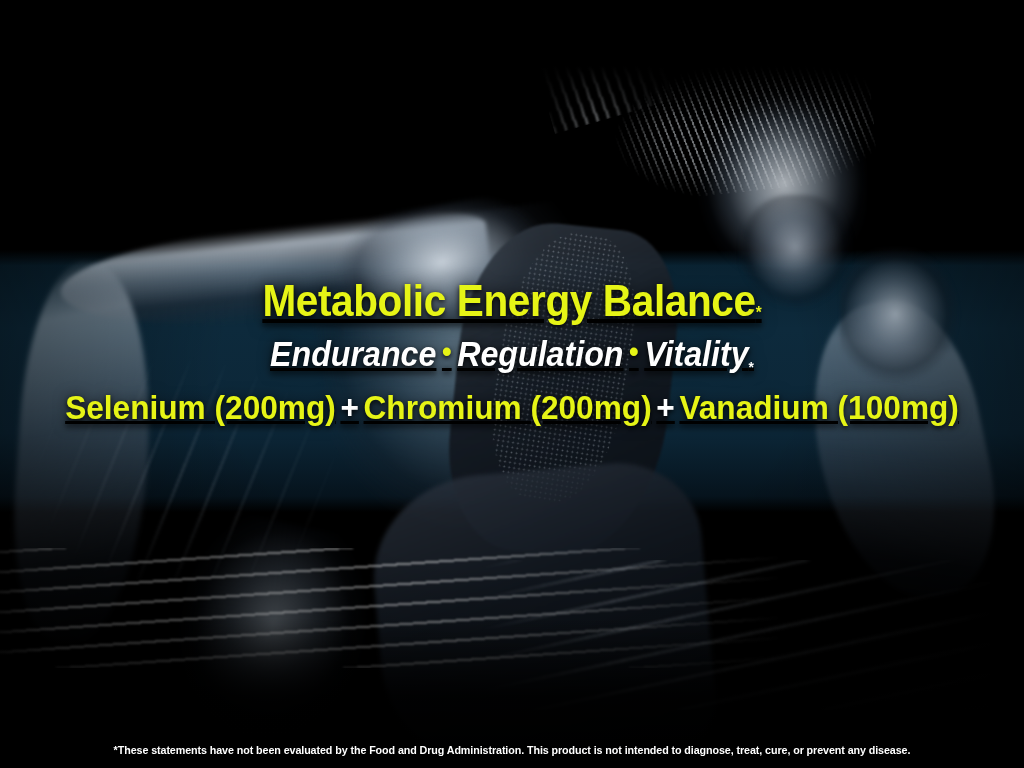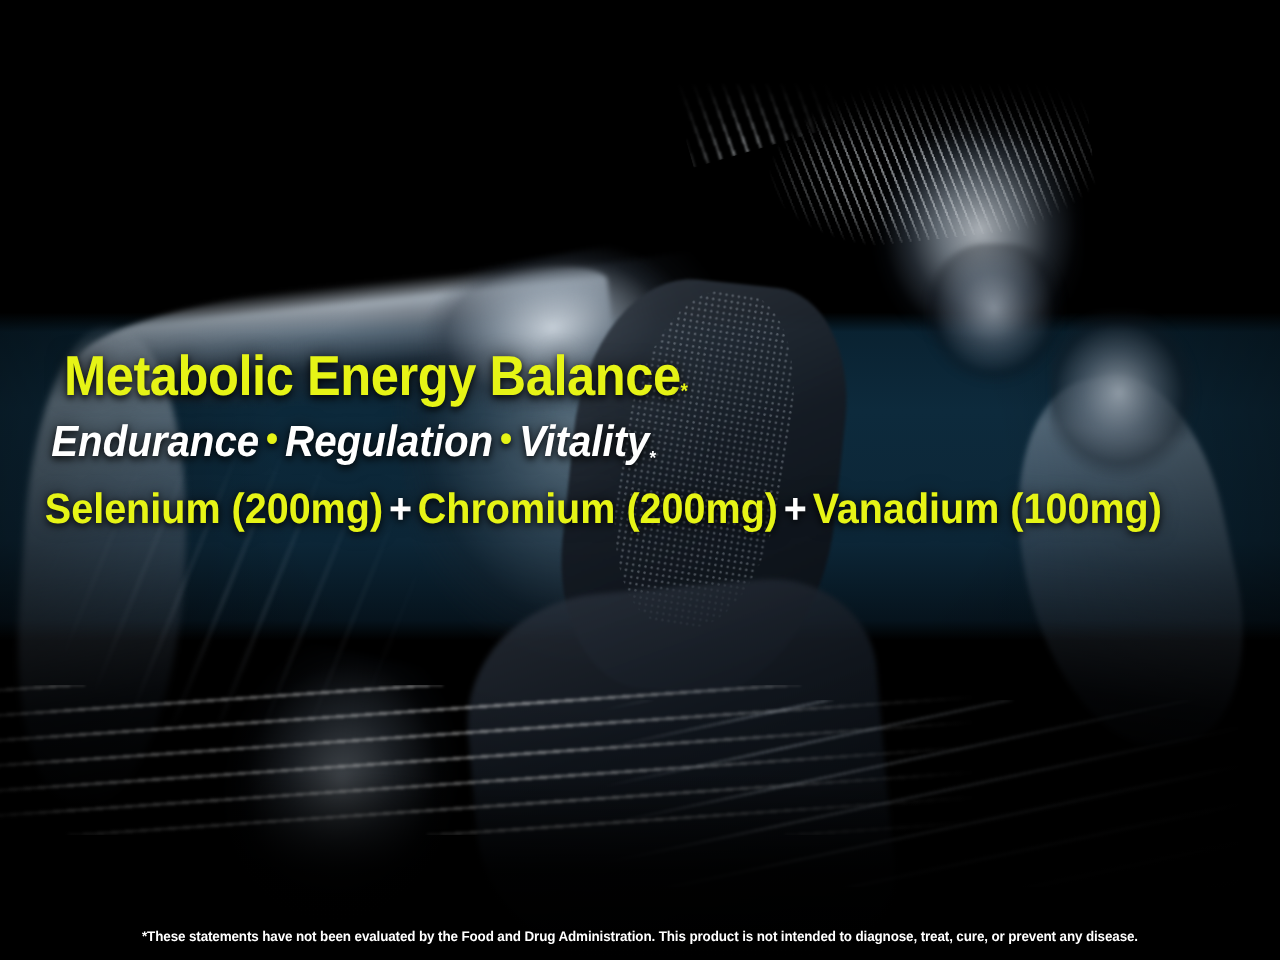--- a/index.html
+++ b/index.html
@@ -362,22 +362,23 @@
     height: 150px;
     background: linear-gradient(to top, #000 0%, rgba(0,0,0,0.86) 48%, rgba(0,0,0,0) 100%);
   }
 
   
   .copy {
     position: absolute;
     left: 0;
     right: 0;
     top: 278px;
-    text-align: left;
+    text-align: center;
     z-index: 20;
+    text-decoration: underline;
   }
 
   .headline {
     margin: 0;
     font-family: "Liberation Sans", sans-serif;
     font-weight: 700;
     font-size: 45px;
     line-height: 1.02;
     letter-spacing: -0.4px;
     color: #e6f416;

